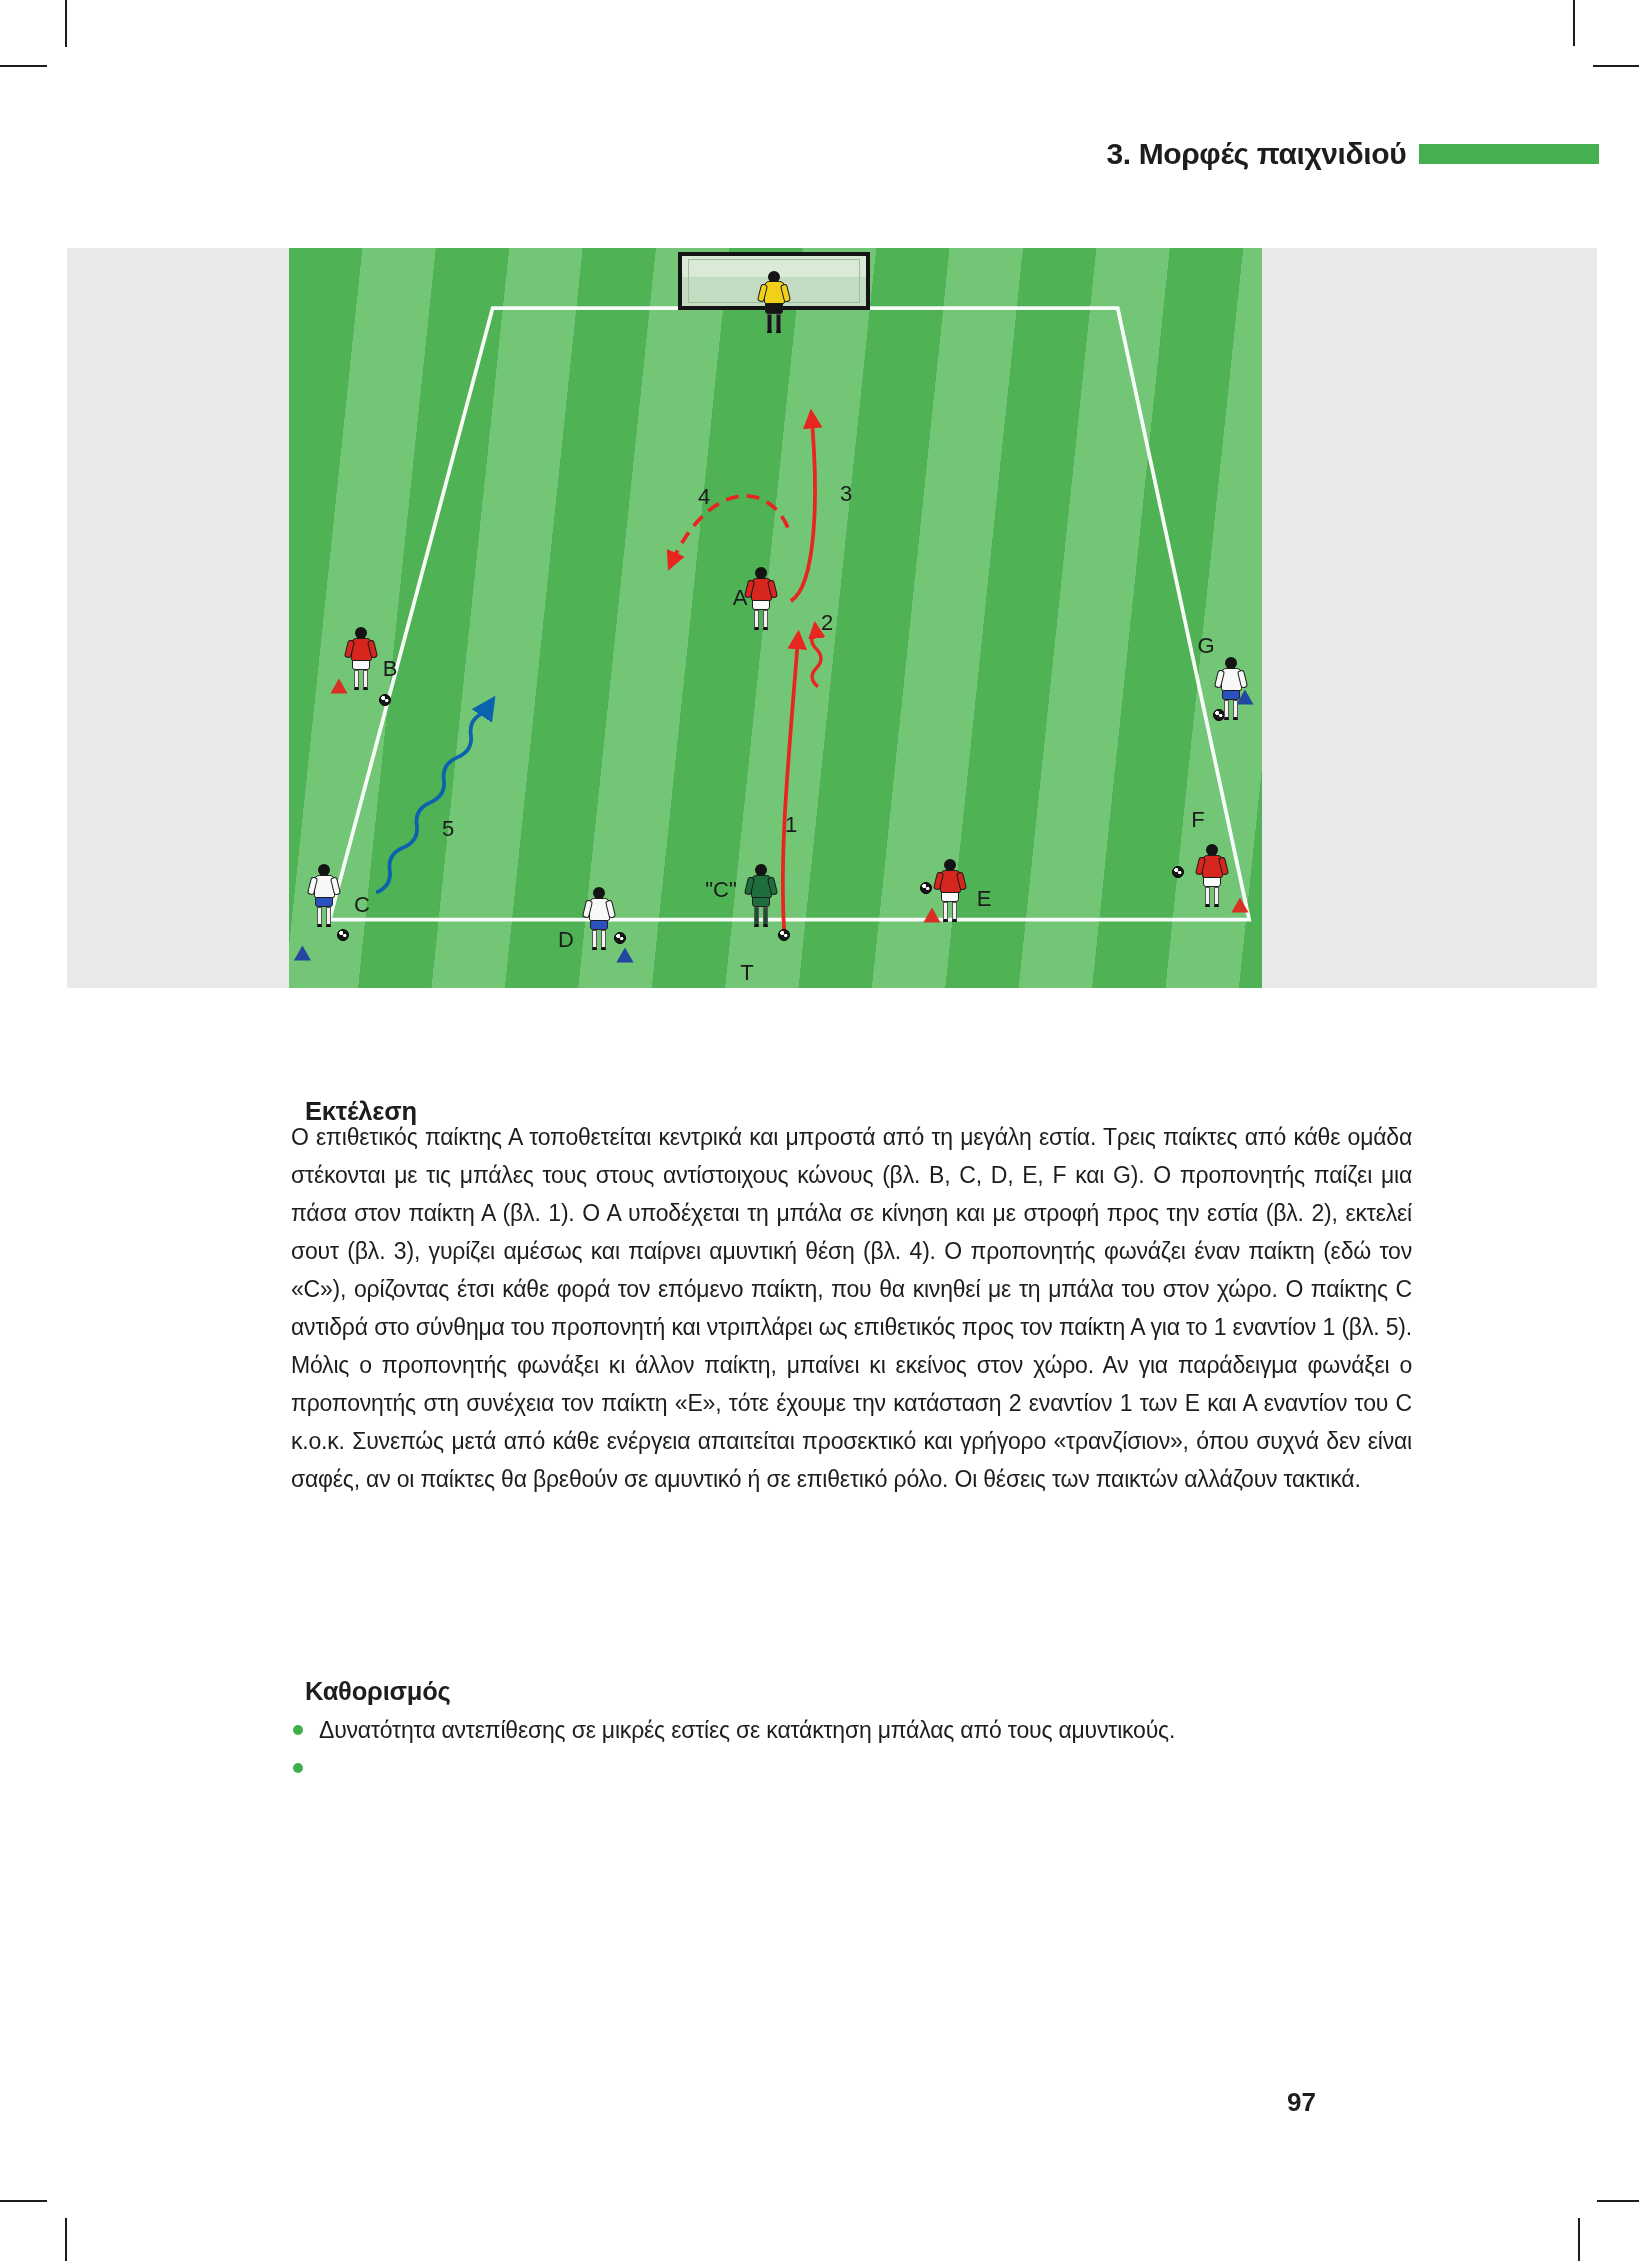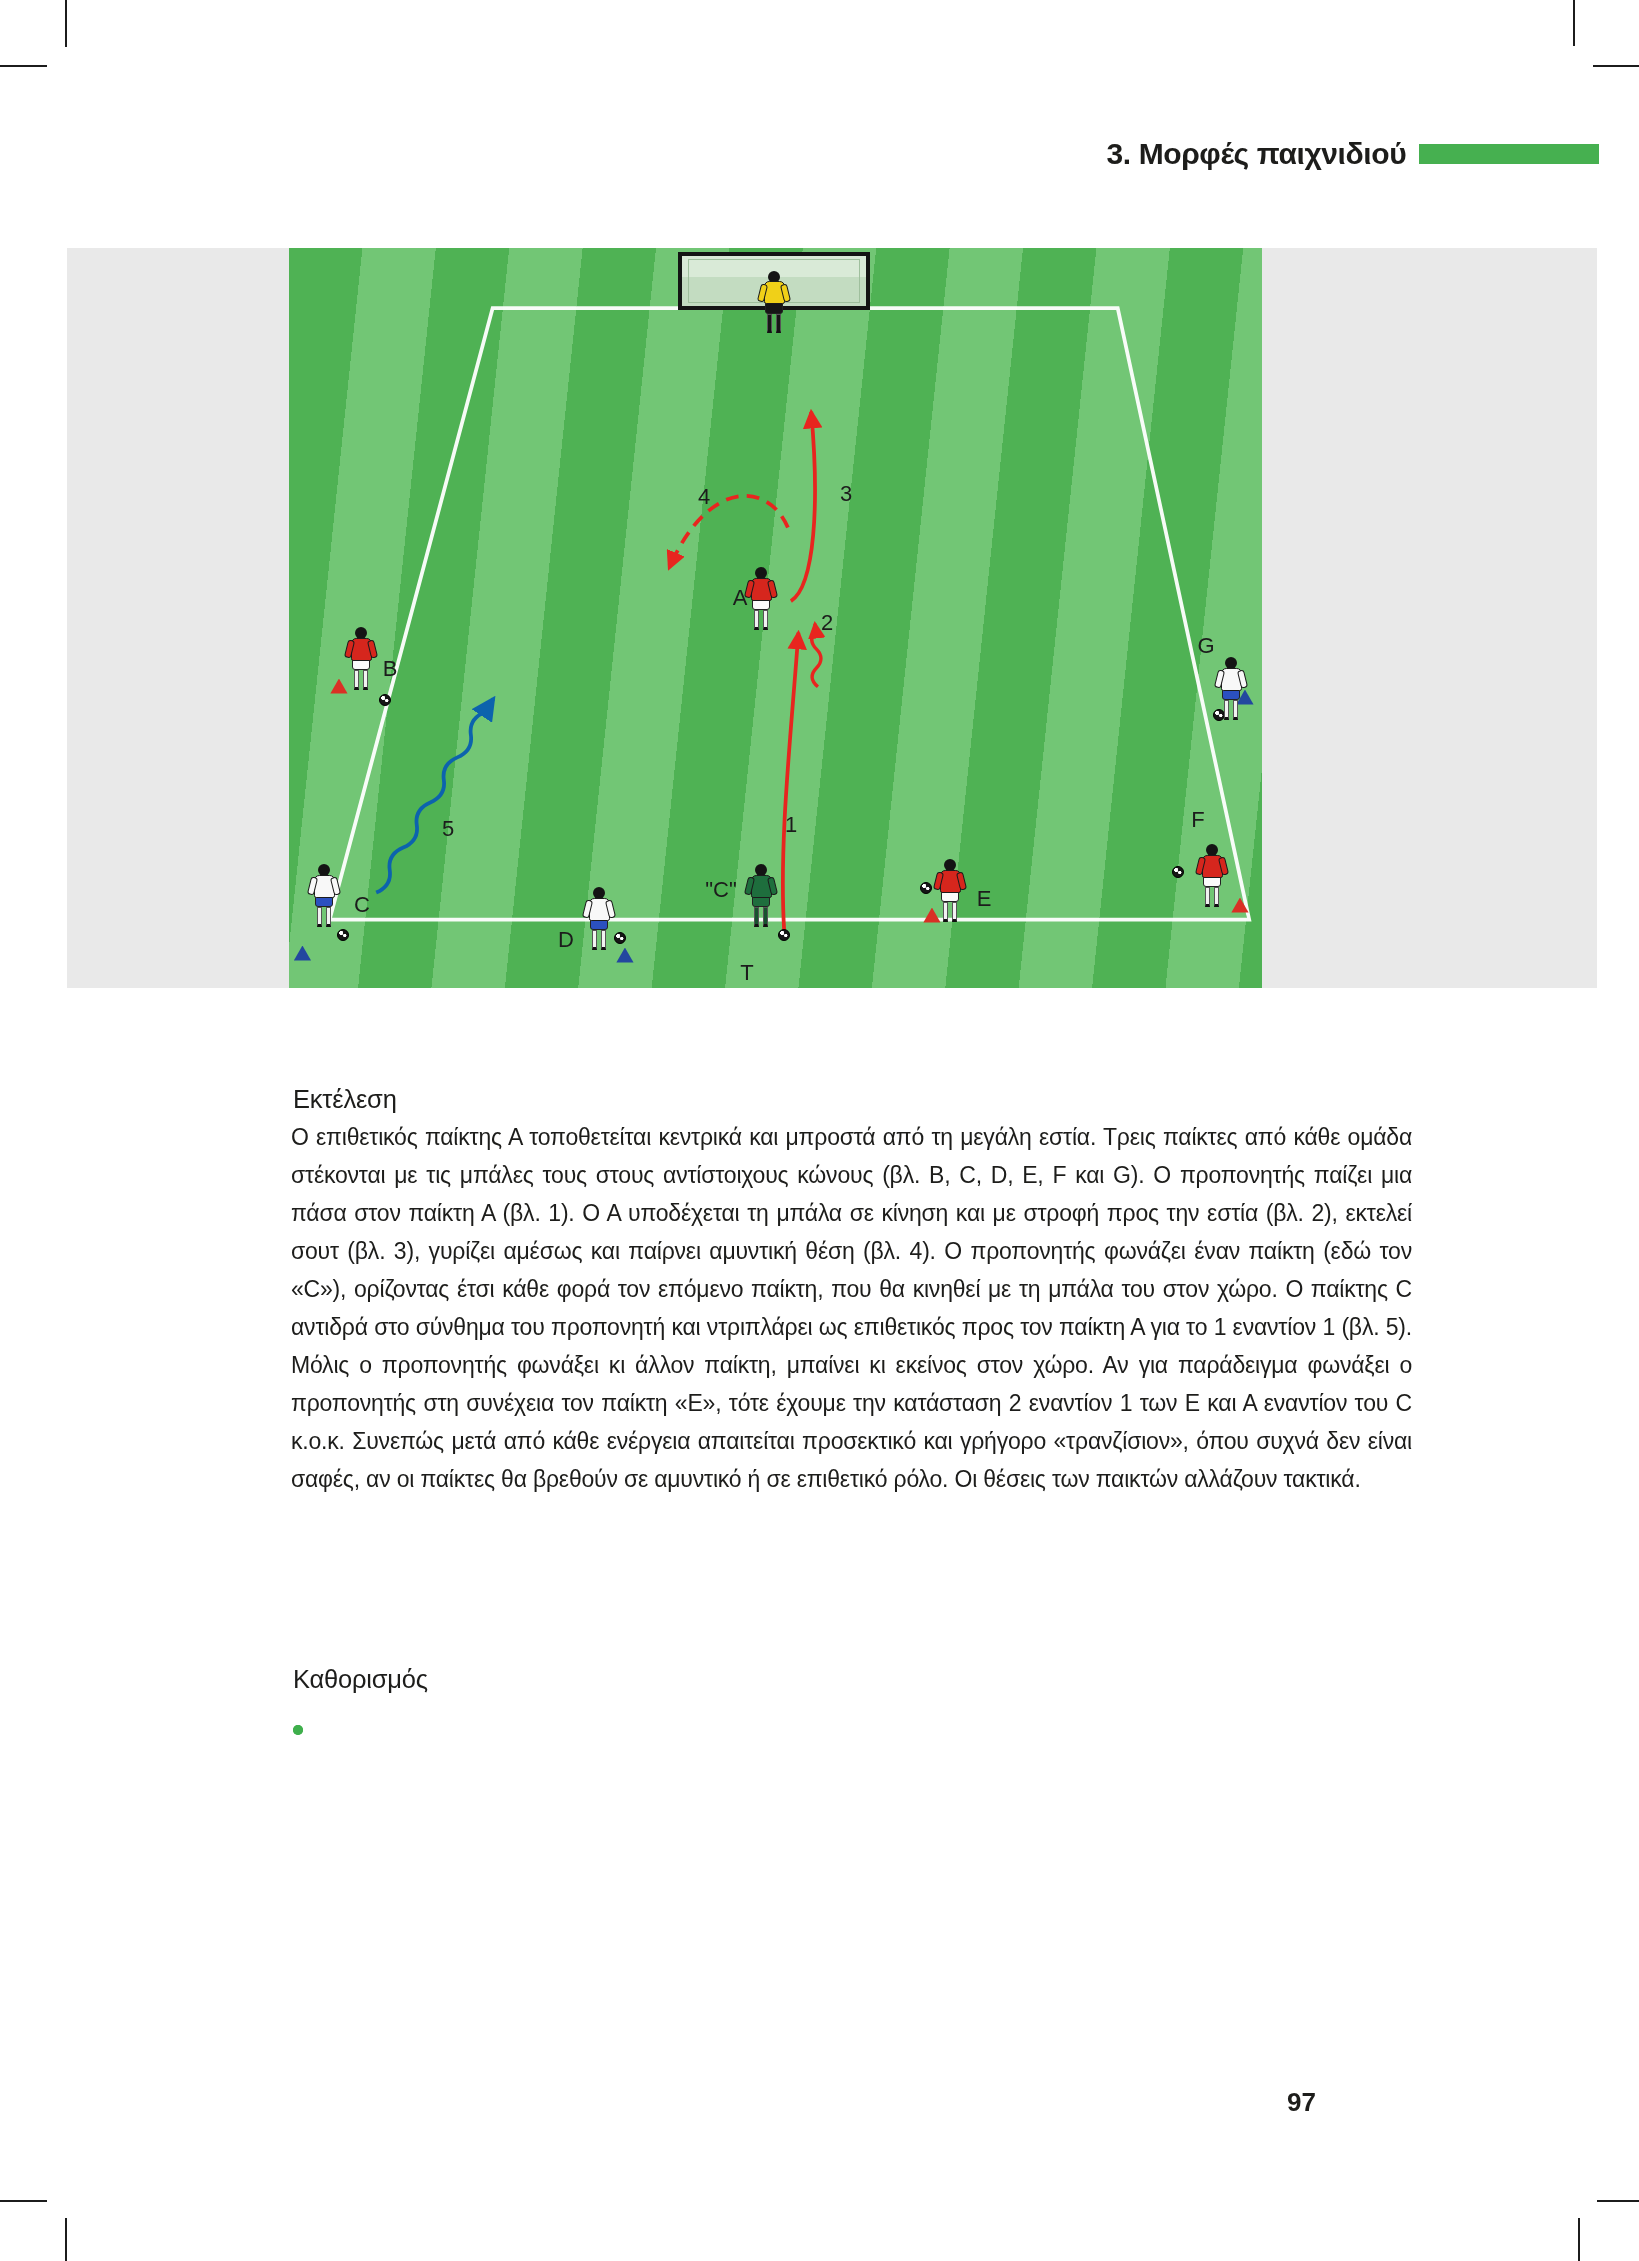--- a/index.html
+++ b/index.html
@@ -42,21 +42,21 @@
         background:radial-gradient(circle at 32% 30%,#fff 0 1.9px,transparent 2.3px),
                    radial-gradient(circle at 68% 55%,#fff 0 1.5px,transparent 1.9px),#161616;z-index:18;box-sizing:border-box;}
 
   .flabel{position:absolute;transform:translate(-50%,-50%);font-size:22px;font-weight:500;
           color:#1c1c1c;z-index:30;white-space:nowrap;}
 
   
   .section-title{position:absolute;left:293px;top:1025px;margin:0;font-size:33px;font-weight:700;
                  letter-spacing:-0.4px;display:flex;align-items:center;gap:11.3px;}
   .green-dot{display:inline-block;width:12px;height:12px;border-radius:50%;margin-top:3px;}
-  .subhead{position:absolute;left:293px;margin:0;font-size:25.5px;font-weight:400;letter-spacing:-0.2px;}
+  .subhead{position:absolute;left:293px;margin:12px;font-size:25.5px;font-weight:700;letter-spacing:-0.2px;}
   .subhead.execution{top:1085px;}
   .subhead.variations{top:1665px;}
   .body-text{position:absolute;left:291px;top:1118px;width:1121px;margin:0;
              font-size:23px;line-height:38px;letter-spacing:-0.2px;text-align:justify;}
   .bullet-list{position:absolute;left:291px;top:1711px;width:1127px;margin:0;padding:0;list-style:none;
                font-size:23px;line-height:38px;letter-spacing:-0.2px;}
   .bullet-list li{position:relative;padding-left:28px;}
   .bullet-dot{position:absolute;left:1.5px;top:13.5px;width:10.5px;height:10.5px;border-radius:50%;}
 
   .page-number{position:absolute;left:1287px;top:2087px;font-size:26px;font-weight:700;}
@@ -222,20 +222,21 @@
   </section>
 
 
   <h3 class="subhead execution">Εκτέλεση</h3>
   <p class="body-text">Ο επιθετικός παίκτης Α τοποθετείται κεντρικά και μπροστά από τη μεγάλη εστία. Τρεις παίκτες από κάθε ομάδα στέκονται με τις μπάλες τους στους αντίστοιχους κώνους (βλ. B, C, D, E, F και G). Ο προπονητής παίζει μια πάσα στον παίκτη Α (βλ. 1). Ο Α υποδέχεται τη μπάλα σε κίνηση και με στροφή προς την εστία (βλ. 2), εκτελεί σουτ (βλ. 3), γυρίζει αμέσως και παίρνει αμυντική θέση (βλ. 4). Ο προπονητής φωνάζει έναν παίκτη (εδώ τον «C»), ορίζοντας έτσι κάθε φορά τον επόμενο παίκτη, που θα κινηθεί με τη μπάλα του στον χώρο. Ο παίκτης C αντιδρά στο σύνθημα του προπονητή και ντριπλάρει ως επιθετικός προς τον παίκτη Α για το 1 εναντίον 1 (βλ. 5). Μόλις ο προπονητής φωνάξει κι άλλον παίκτη, μπαίνει κι εκείνος στον χώρο. Αν για παράδειγμα φωνάξει ο προπονητής στη συνέχεια τον παίκτη «Ε», τότε έχουμε την κατάσταση 2 εναντίον 1 των Ε και Α εναντίον του C κ.ο.κ. Συνεπώς μετά από κάθε ενέργεια απαιτείται προσεκτικό και γρήγορο «τρανζίσιον», όπου συχνά δεν είναι σαφές, αν οι παίκτες θα βρεθούν σε αμυντικό ή σε επιθετικό ρόλο. Οι θέσεις των παικτών αλλάζουν τακτικά.</p>
 
   <h3 class="subhead variations">Καθορισμός</h3>
   <ul class="bullet-list">
     <li>
       <span class="bullet-dot" style="background: rgb(63, 175, 76);"></span>
+      <span>Δυνατότητα αντεπίθεσης σε μικρές εστίες σε κατάκτηση μπάλας από τους αμυντικούς.</span>
     </li>
     <li>
       <span class="bullet-dot" style="background: rgb(63, 175, 76);"></span>
     </li>
   </ul>
 
   <div class="page-number">97</div>
 </div>
 
 

